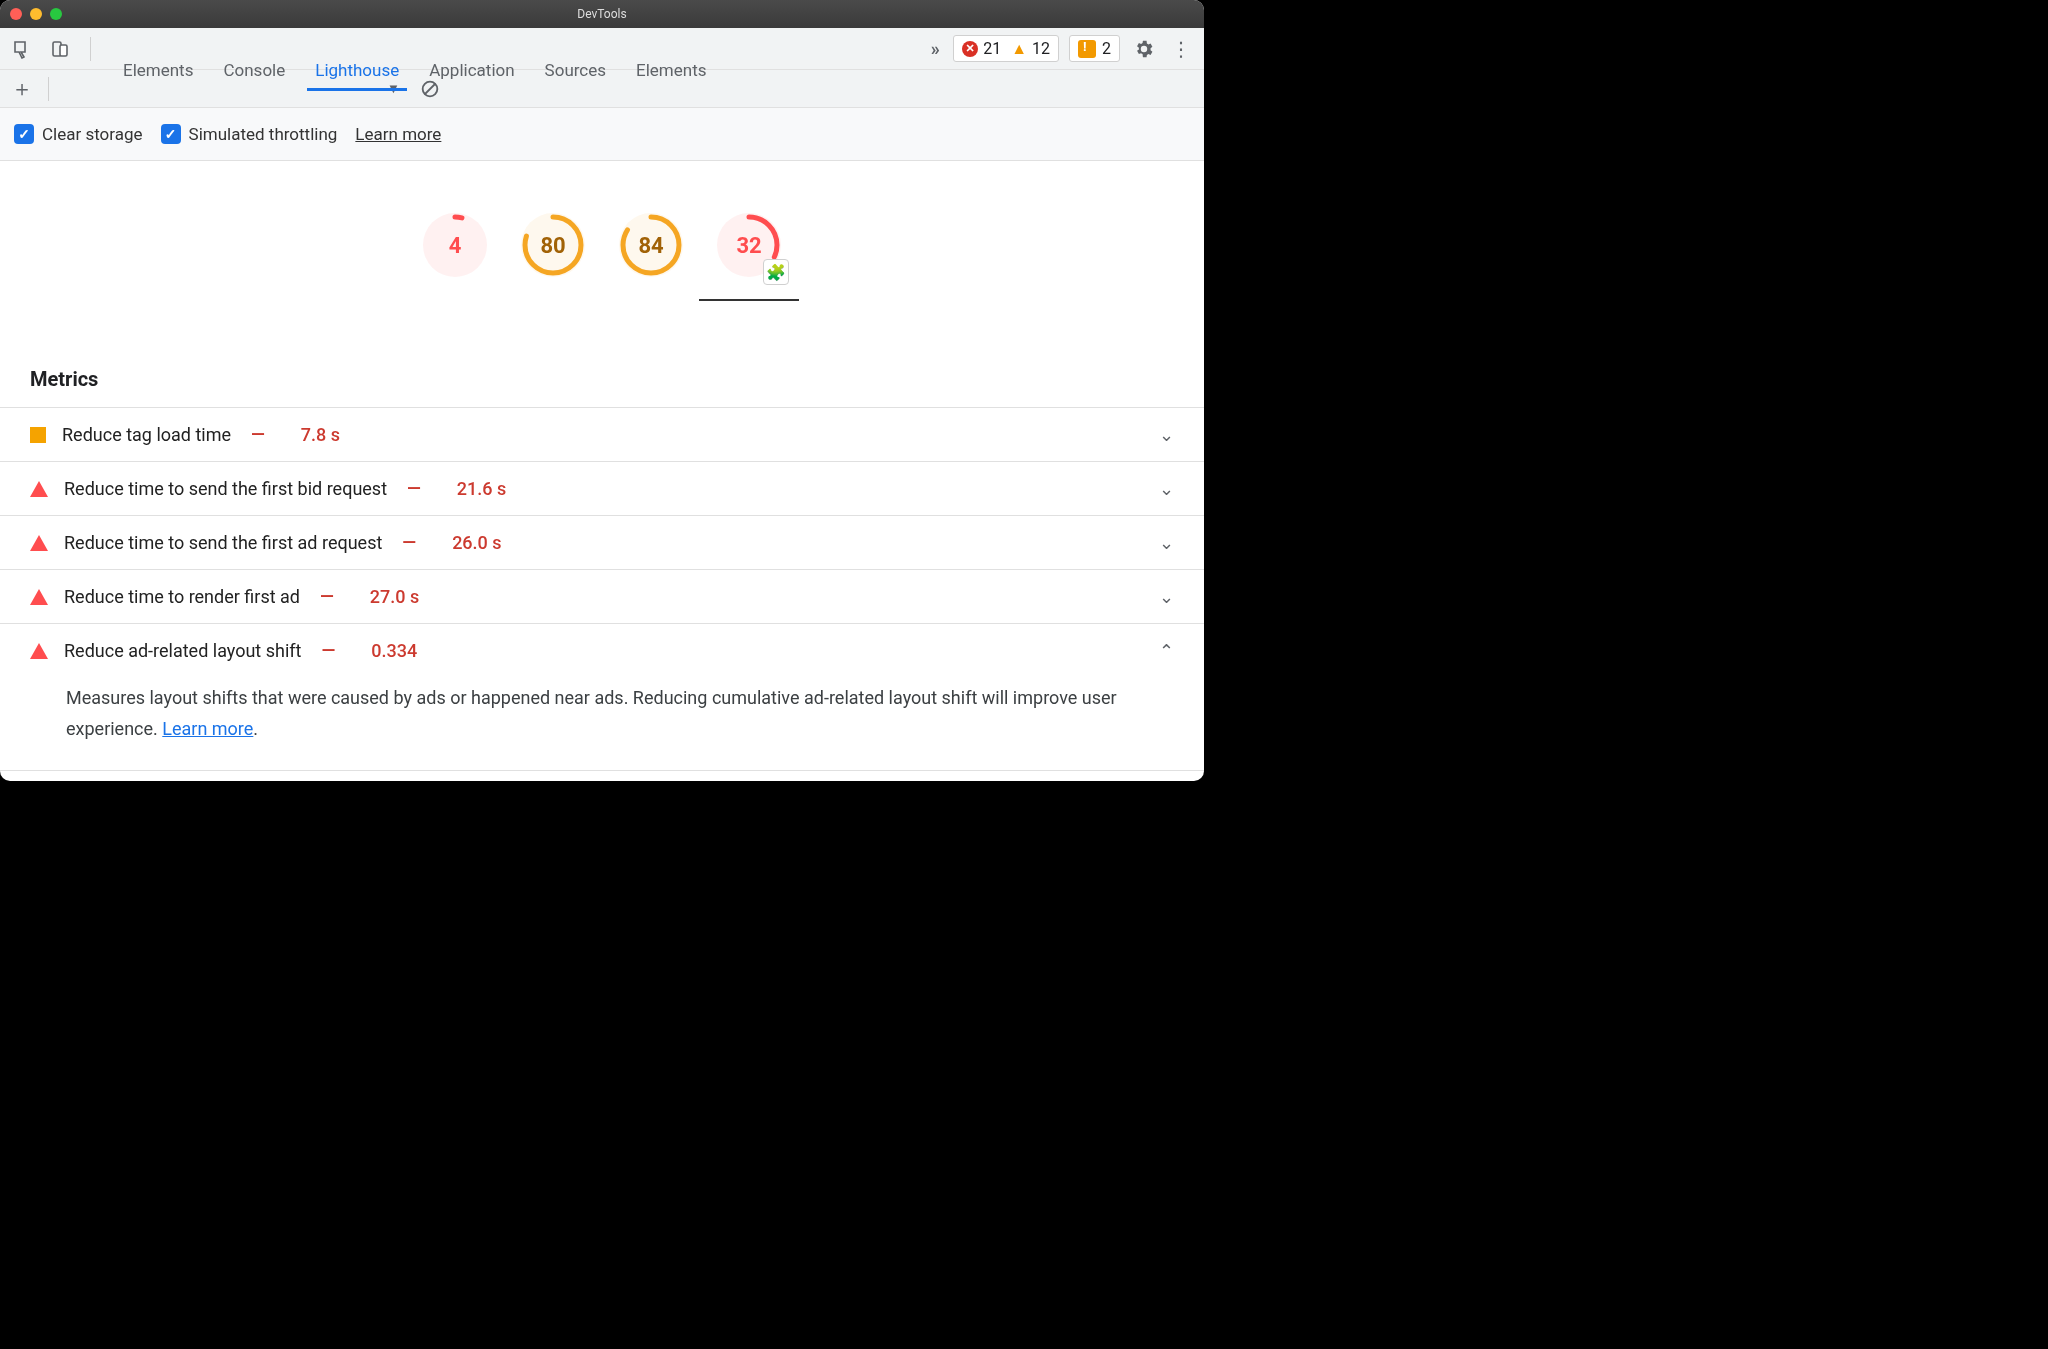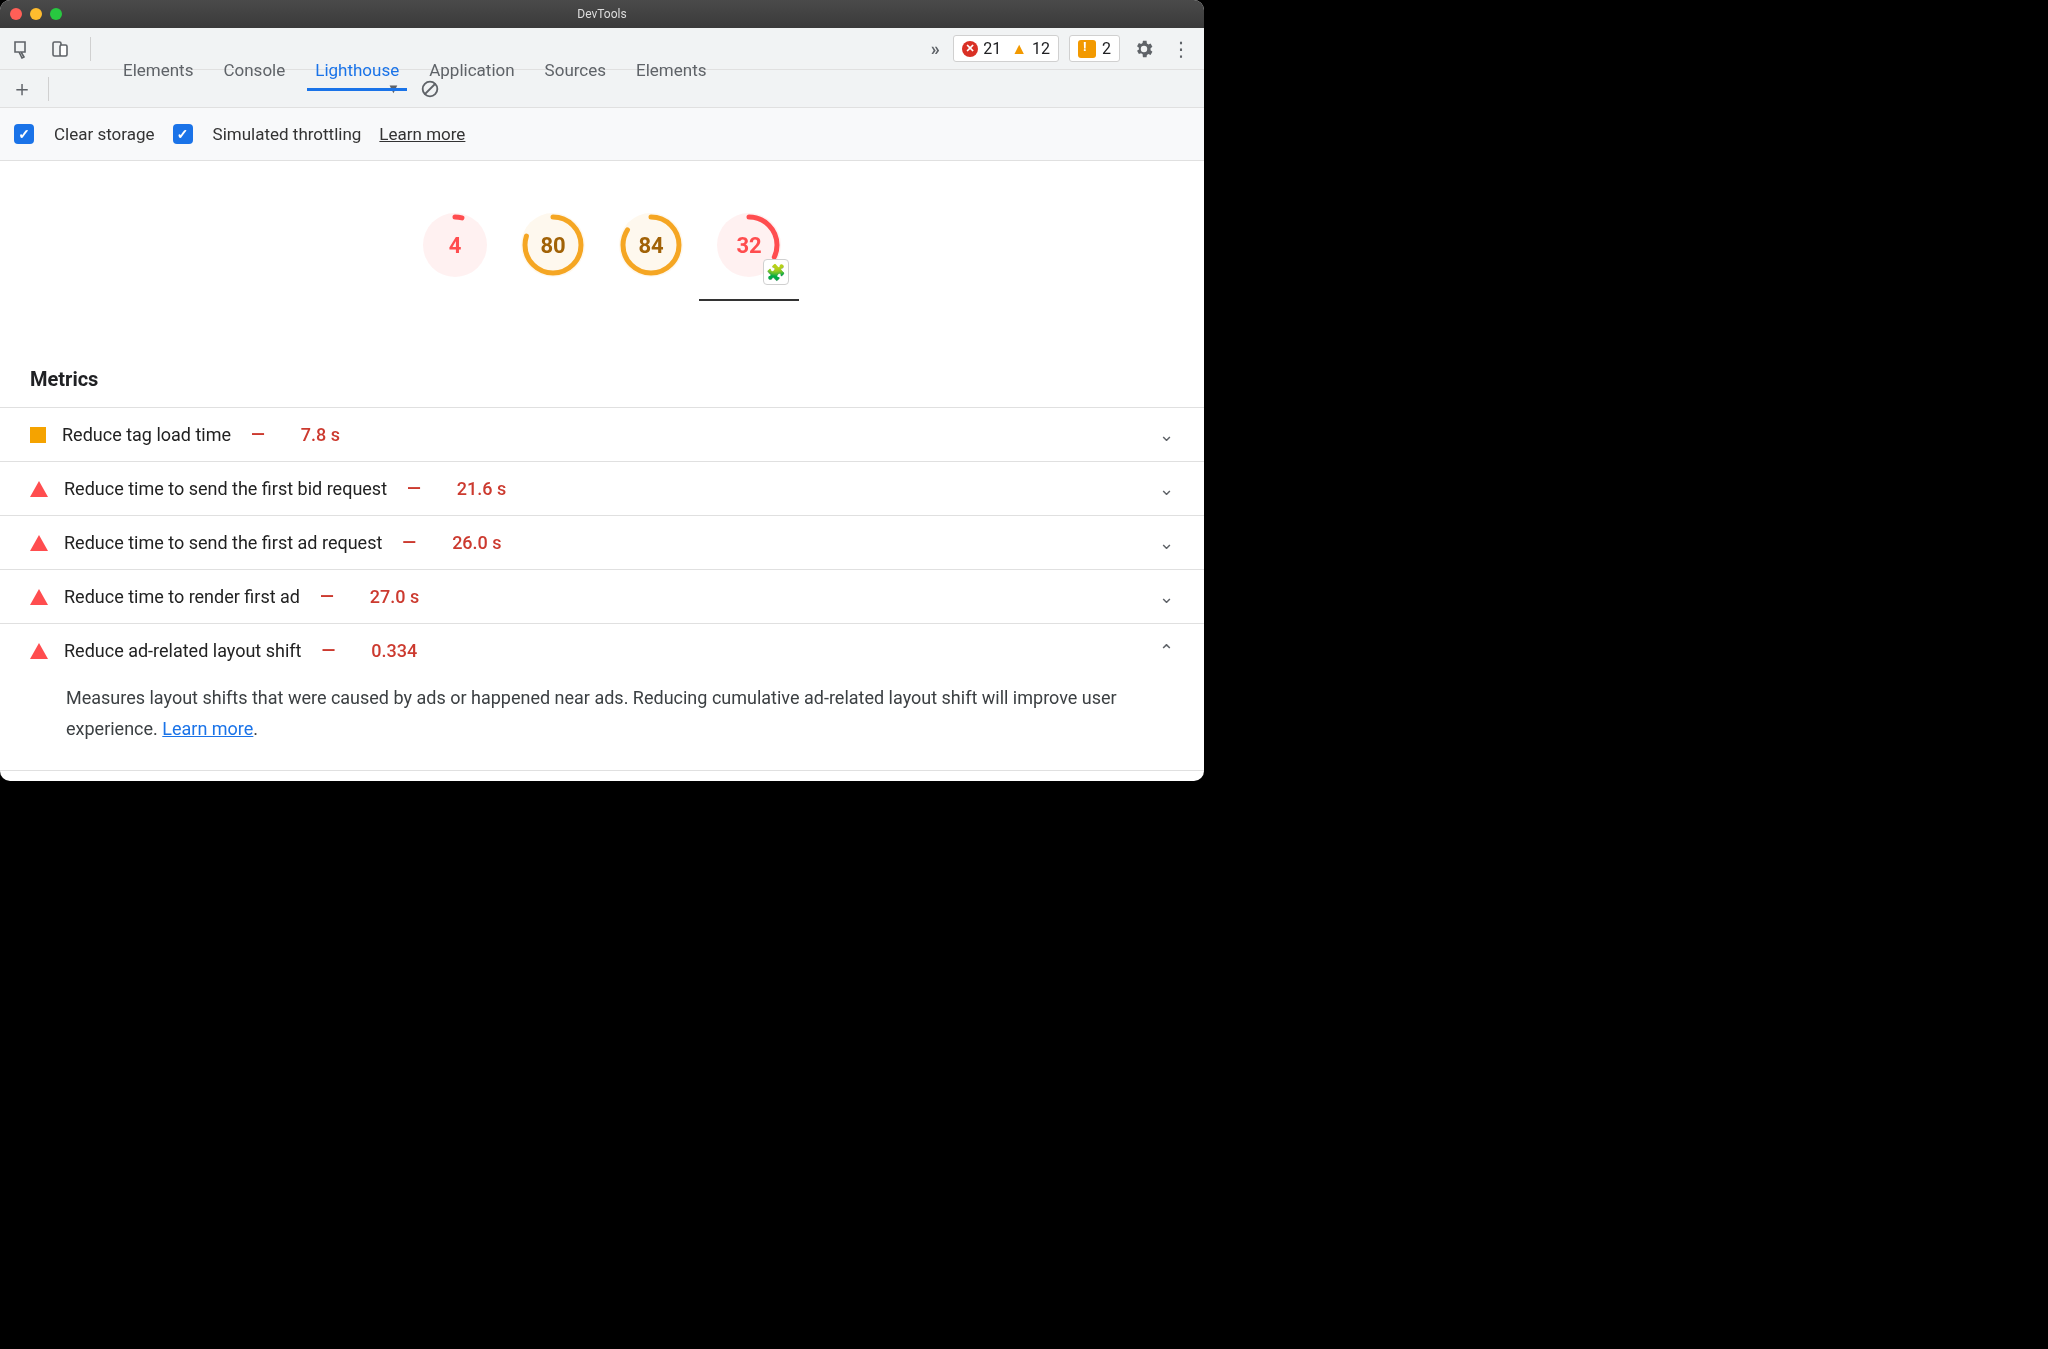--- a/index.html
+++ b/index.html
@@ -53,21 +53,21 @@
   .chaticon::after { content:"!"; color:#fff; font-weight:700; position:absolute; left:5px; top:-1px; font-size:13px; }
 
   .subbar { display:flex; align-items:center; height:38px; padding:0 8px; border-bottom:1px solid var(--border); background:var(--toolbar); gap:6px; }
   .plus { font-size:22px; color:#5f6368; width:28px; text-align:center; }
   .dropdown-caret { color:#5f6368; font-size:13px; margin-left:auto; margin-right:10px; }
   .subspacer { flex:0 0 320px; }
 
   .optrow { display:flex; align-items:center; gap:18px; padding:16px 14px; border-bottom:1px solid var(--border); background:#f8f9fa; font-size:17px; }
   .chk { width:20px; height:20px; border-radius:4px; background:#1a73e8; display:inline-flex; align-items:center; justify-content:center; }
   .chk::after { content:"✓"; color:#fff; font-size:14px; font-weight:700; }
-  .opt { display:flex; align-items:center; gap:20px; color:#333; }
+  .opt { display:flex; align-items:center; gap:8px; color:#333; }
   .link { color:#333; text-decoration:underline; }
 
   .content { padding:24px 0 10px; }
   .scores { display:flex; justify-content:center; gap:34px; padding:28px 0 40px; }
   .gauge { width:64px; height:64px; position:relative; }
   .gauge svg { width:64px; height:64px; transform:rotate(-90deg); }
   .gauge .bg { fill:rgba(255,77,79,.08); }
   .gauge .bg.amber { fill:rgba(245,166,35,.08); }
   .gauge .ring { fill:none; stroke-width:5; stroke-linecap:round; }
   .gauge .val { position:absolute; inset:0; display:flex; align-items:center; justify-content:center; font-weight:700; font-size:22px; }

